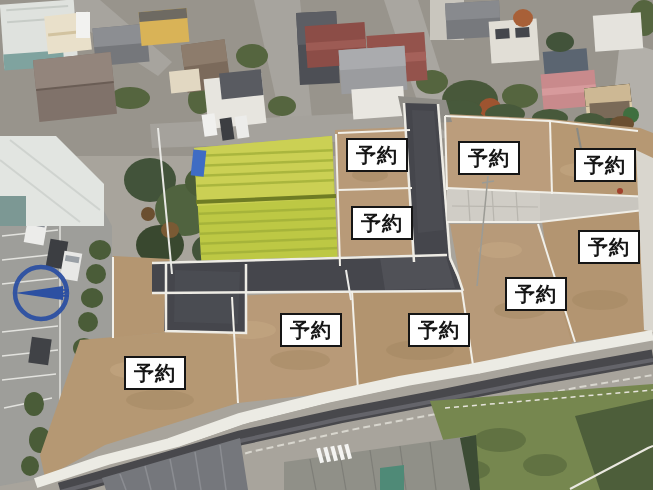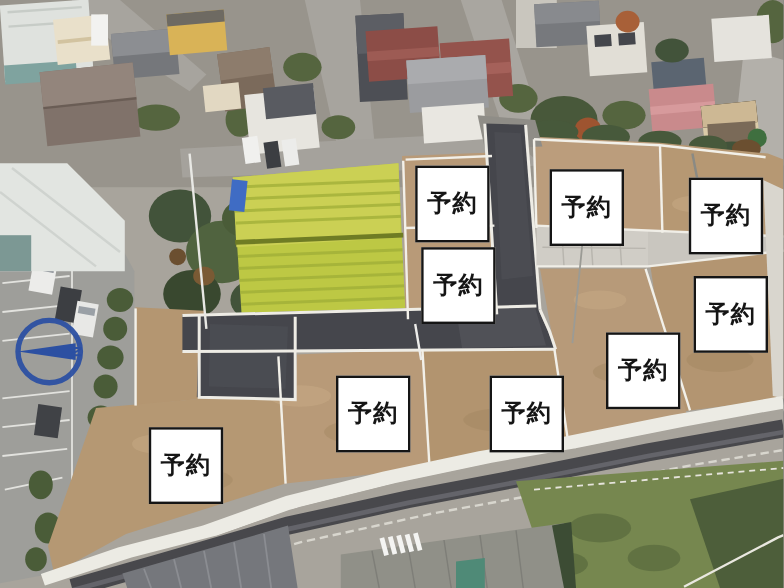--- a/index.html
+++ b/index.html
@@ -5,21 +5,21 @@
   html,body{margin:0;padding:0;background:#777;}
   .stage{
     position:relative;width:653px;height:490px;overflow:hidden;
     background:#a8a49c;font-family:"Liberation Sans",sans-serif;
   }
   .stage svg{position:absolute;left:0;top:0;display:block;}
   .rlabel{
     position:absolute;box-sizing:border-box;
     background:#ffffff;border:2px solid #151515;color:#151515;
     font:700 20px/1 "Liberation Sans",sans-serif;
-    padding:20px 8px;text-align:center;letter-spacing:1px;
+    padding:5px 8px;text-align:center;letter-spacing:1px;
     white-space:nowrap;
   }
 </style>
 </head>
 <body>
 
 <div class="stage">
 
 <svg width="653" height="490" viewBox="0 0 653 490">
 

